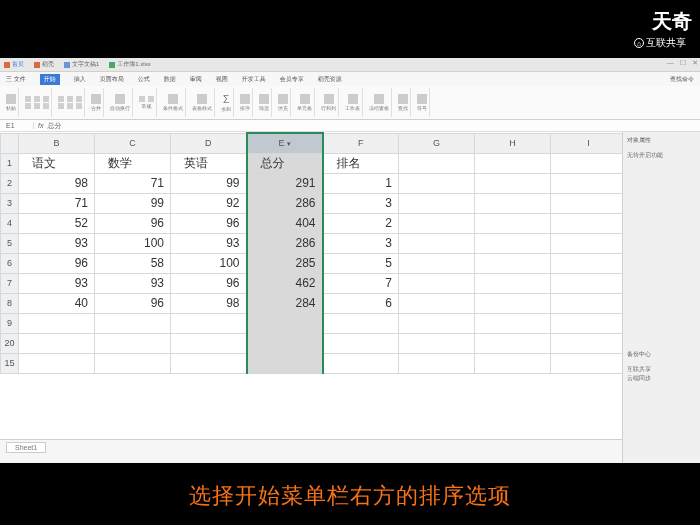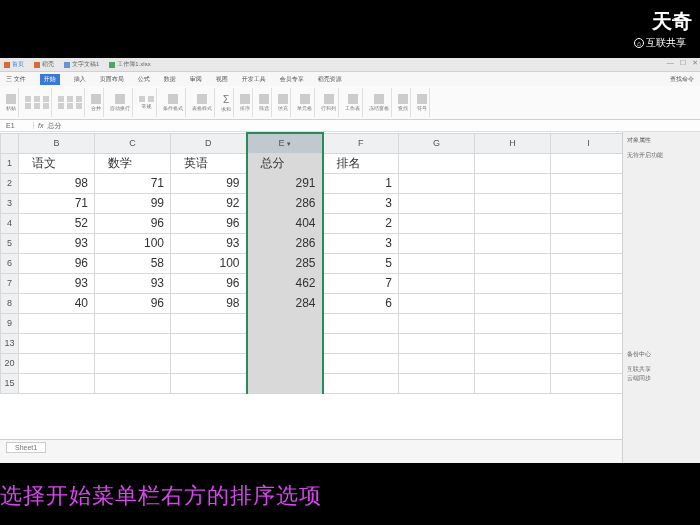--- a/index.html
+++ b/index.html
@@ -184,22 +184,22 @@
     background:#fff;
     border:1px solid #ccc;
     padding:1px 8px;
     font-size:7px;
   }
   .subtitle {
     position: absolute;
     bottom: 14px;
     left: 0;
     width: 100%;
-    text-align: left;
-    color: #d946ef;
+    text-align: center;
+    color: #f97316;
     font-size: 22px;
     text-shadow: 1px 1px 2px rgba(0,0,0,0.8);
     z-index: 90;
     letter-spacing: 1px;
   }
   .win-controls {
     position: absolute;
     right: 2px;
     top: 1px;
     font-size: 7px;
@@ -478,31 +478,20 @@
               <td></td>
               <td></td>
               <td></td>
               <td class="col-sel sel-border-l sel-border-r"></td>
               <td></td>
               <td></td>
               <td></td>
               <td></td>
             </tr>
         <tr>
-              <th class="rowhdr">13</th>
-              <td></td>
-              <td></td>
-              <td></td>
-              <td class="col-sel sel-border-l sel-border-r"></td>
-              <td></td>
-              <td></td>
-              <td></td>
-              <td></td>
-            </tr>
-        <tr>
               <th class="rowhdr">20</th>
               <td></td>
               <td></td>
               <td></td>
               <td class="col-sel sel-border-l sel-border-r"></td>
               <td></td>
               <td></td>
               <td></td>
               <td></td>
             </tr>

